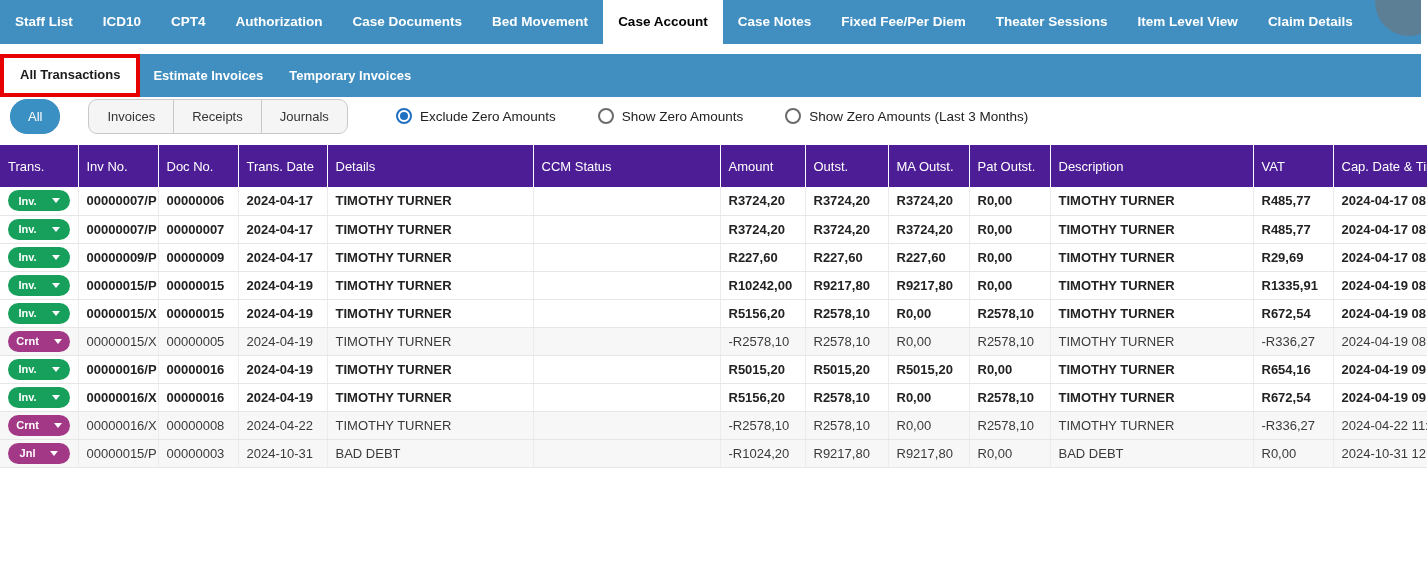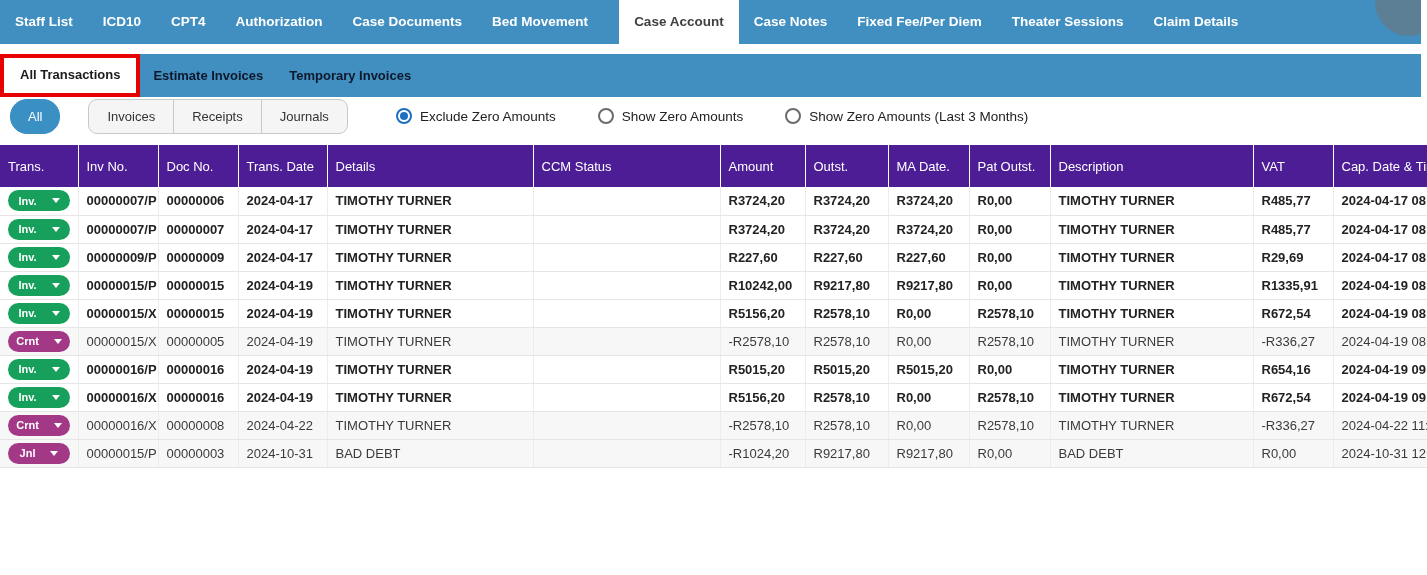--- a/index.html
+++ b/index.html
@@ -3,26 +3,26 @@
 <meta charset="utf-8">
 <style>
   * { box-sizing: border-box; }
   html,body { margin:0; padding:0; background:#fff; }
   body { font-family:"Liberation Sans", sans-serif; }
   .screen { position:relative; width:1427px; height:476px; overflow:hidden; background:#fff; }
 
   
   .top-nav { position:absolute; top:0; left:0; width:1421px; height:44px; background:#418fc1; display:flex; align-items:stretch; overflow:hidden; }
   .nav-tab { color:#fff; font-size:13.5px; font-weight:700; line-height:44px; padding:0 15px; white-space:nowrap; cursor:pointer; }
-  .nav-tab.active { background:#fff; color:#404040;margin-left:16px; }
+  .nav-tab.active { background:#fff; color:#000000; }
   .corner-dec { position:absolute; top:-32px; right:-22px; width:68px; height:68px; border-radius:50%; background:#5d7f96; }
 
   
   .sub-nav { position:absolute; top:54px; left:0; width:1421px; height:43px; background:#418fc1; display:flex; align-items:stretch; }
-  .sub-tab { color:#0f172a; font-size:13px; font-weight:700; line-height:43px; padding:0 13px; white-space:nowrap; cursor:pointer; }
+  .sub-tab { color:#ffffff; font-size:13px; font-weight:700; line-height:43px; padding:0 13px; white-space:nowrap; cursor:pointer; }
   .sub-tab.active { background:#fff; color:#1b1b1b; border:4px solid #e60000; line-height:34px; padding:0 16px; }
 
   
   .filter-row { position:absolute; top:98px; left:10px; height:36px; display:flex; align-items:center; }
   .pill-all { background:#3a8fc3; border:1px solid #3a8fc3; color:#fff; font-size:13px; border-radius:17px; padding:9px 17px; margin-right:28px; cursor:pointer; }
   .btn-group { display:flex; margin-right:48px; }
   .group-btn { background:#f5f5f5; border:1px solid #c9c9c9; color:#333; font-size:13px; padding:9px 18px; margin-left:-1px; cursor:pointer; white-space:nowrap; }
   .group-btn:first-child { border-radius:9px 0 0 9px; margin-left:0; }
   .group-btn:last-child { border-radius:0 9px 9px 0; }
   .radio-item { display:flex; align-items:flex-end; margin-right:42px; font-size:13.5px; color:#222; cursor:pointer; white-space:nowrap; }
@@ -65,20 +65,21 @@
   <div class="nav-tab">Staff List</div>
       <div class="nav-tab">ICD10</div>
       <div class="nav-tab">CPT4</div>
       <div class="nav-tab">Authorization</div>
       <div class="nav-tab">Case Documents</div>
       <div class="nav-tab">Bed Movement</div>
       <div class="nav-tab active">Case Account</div>
       <div class="nav-tab">Case Notes</div>
       <div class="nav-tab">Fixed Fee/Per Diem</div>
       <div class="nav-tab">Theater Sessions</div>
+      <div class="nav-tab">Item Level View</div>
       <div class="nav-tab">Claim Details</div>
     </div>
 
   <div class="sub-nav">
 
   <div class="sub-tab active">All Transactions</div>
       <div class="sub-tab">Estimate Invoices</div>
       <div class="sub-tab">Temporary Invoices</div>
     </div>
 
@@ -125,21 +126,21 @@
       <thead>
           <tr>
             <th>Trans.</th>
             <th>Inv No.</th>
             <th>Doc No.</th>
             <th>Trans. Date</th>
             <th>Details</th>
             <th>CCM Status</th>
             <th>Amount</th>
             <th>Outst.</th>
-            <th>MA Date.</th>
+            <th>MA Outst.</th>
             <th>Pat Outst.</th>
             <th>Description</th>
             <th>VAT</th>
             <th>Cap. Date &amp; Tim</th>
           </tr>
         </thead>
       <tbody>
           <tr class="bold">
             <td><span class="badge" style="background: rgb(23, 160, 91);">
                 <span>Inv.</span>

